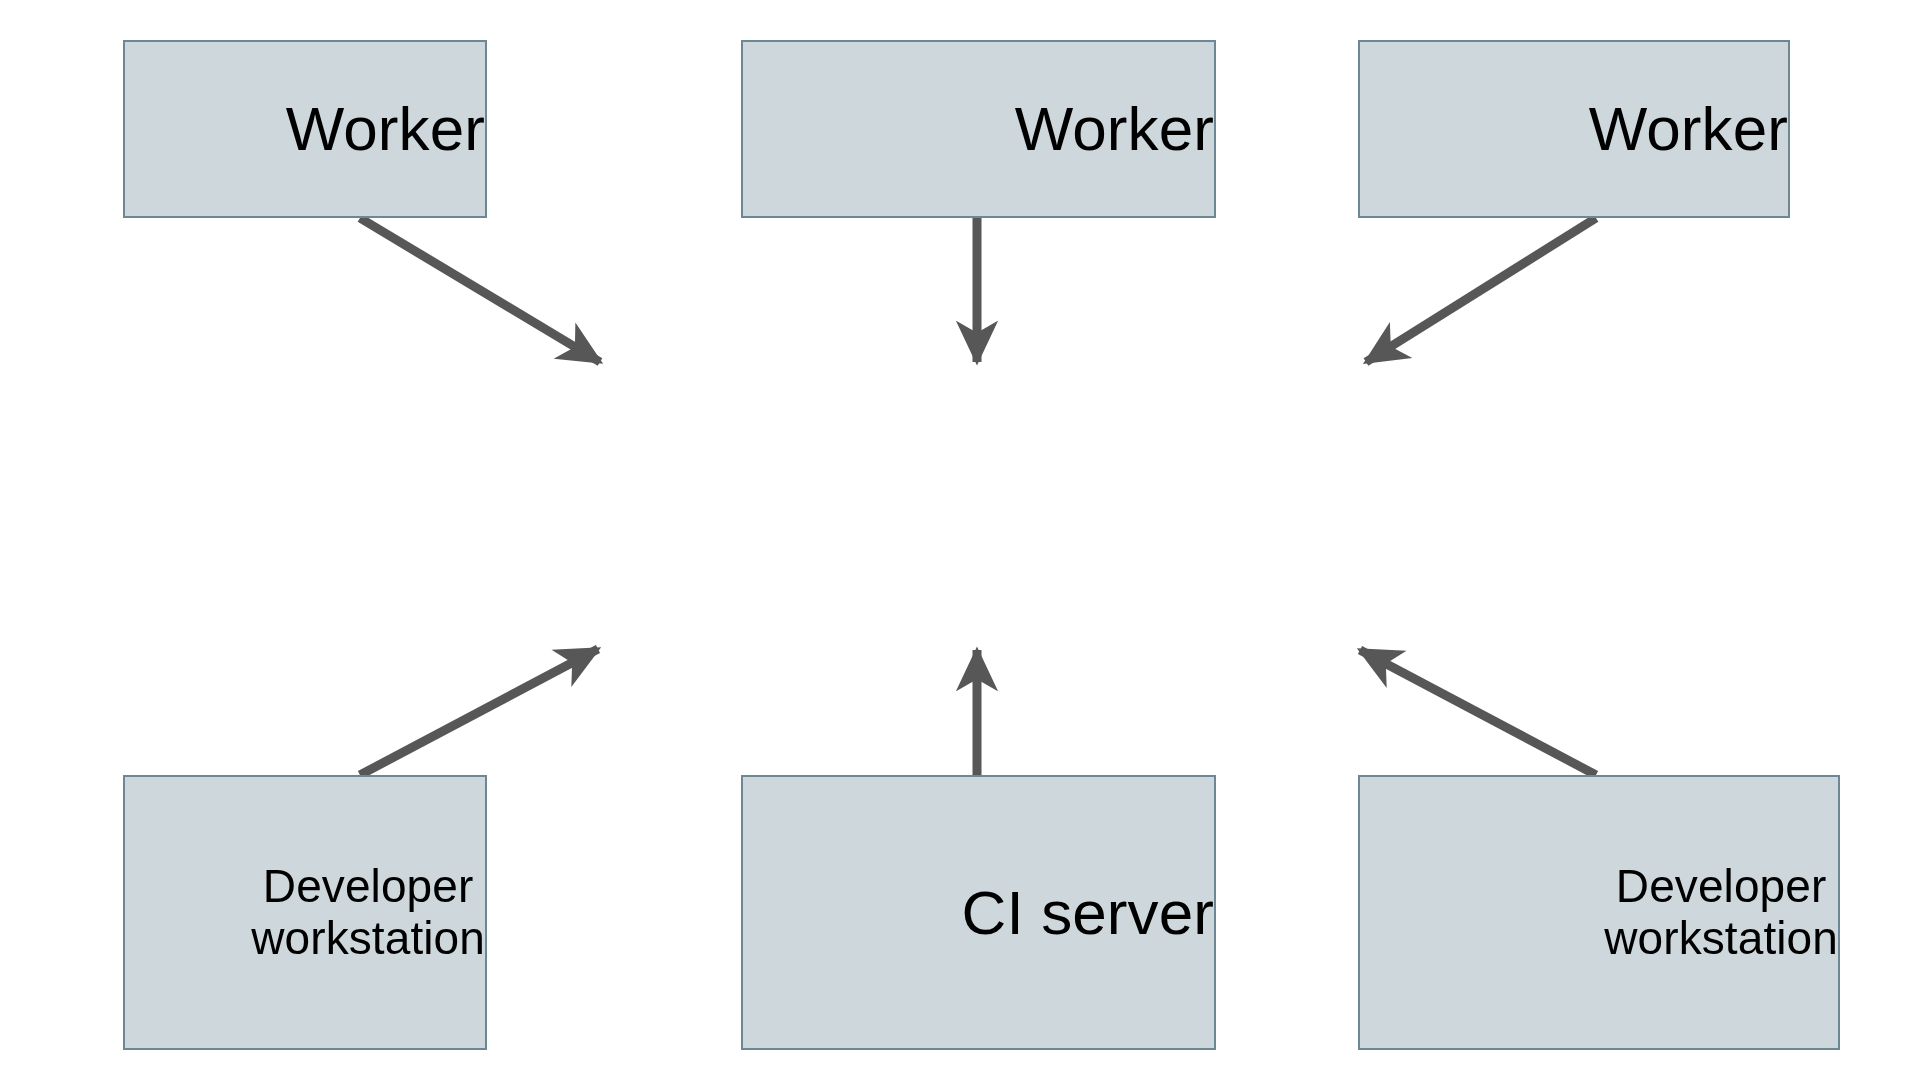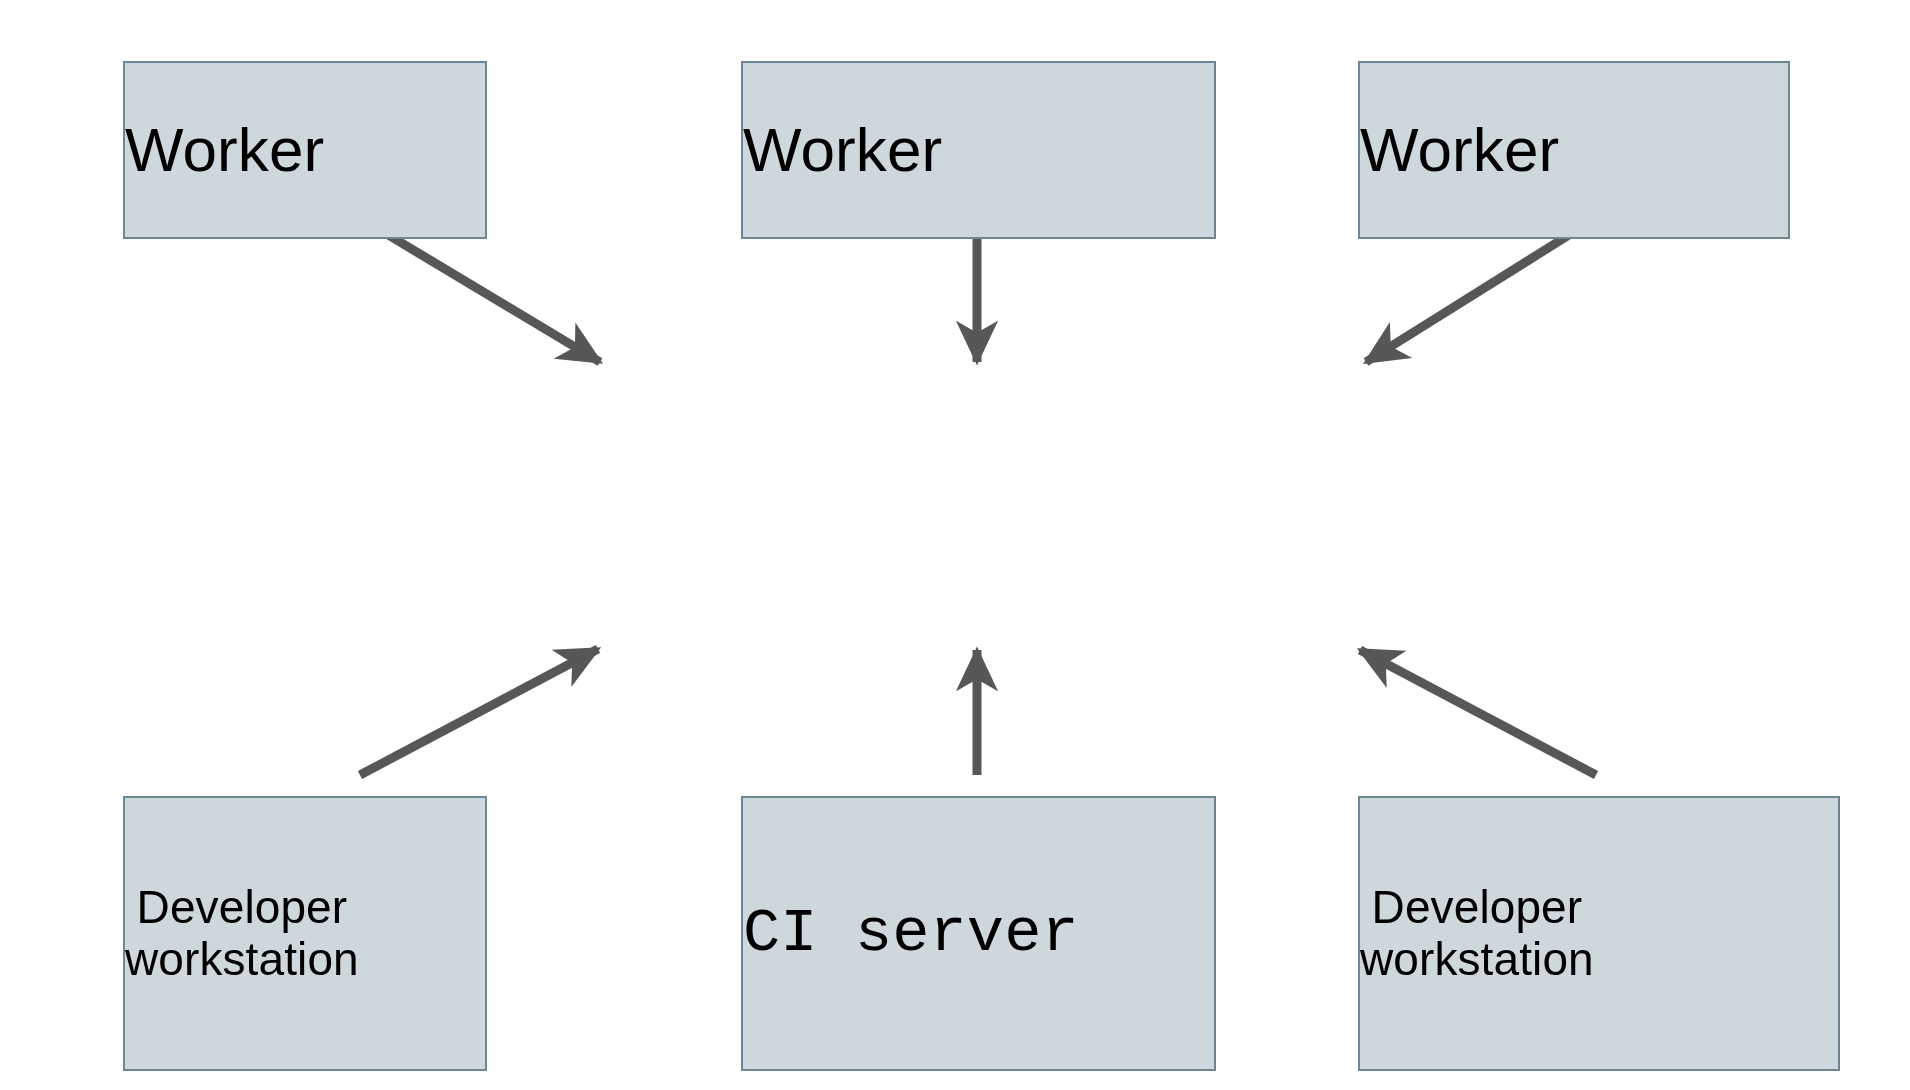--- a/index.html
+++ b/index.html
@@ -26,23 +26,22 @@
     width: 1910px;
     height: 1090px;
   }
   .node {
     position: absolute;
     box-sizing: border-box;
     background: #ced8dc;
     border: 2px solid #6d8894;
     display: flex;
     align-items: center;
-    justify-content: flex-start;
+    justify-content: flex-end;
     text-align: center;
-    margin-top: 21px;
   }
   .node-label {
     color: #000000;
     font-weight: 400;
     line-height: 1.12;
     letter-spacing: 0.1px;
     white-space: pre-line;
   }
   .node-worker .node-label { font-size: 62px; }
   .node-master .node-label { font-size: 62px; }
@@ -82,21 +81,21 @@
     <span class="node-label" style="color: rgb(0, 0, 0);">Worker</span>
   </div>
 
 
   <div class="node node-dev" style="left: 123px; top: 775px; width: 364px; height: 275px; background: rgb(206, 216, 220); border-color: rgb(109, 136, 148);">
     <span class="node-label" style="color: rgb(0, 0, 0);">Developer
 workstation</span>
   </div>
 
   <div class="node node-ci" style="left: 741px; top: 775px; width: 475px; height: 275px; background: rgb(206, 216, 220); border-color: rgb(109, 136, 148);">
-    <span class="node-label" style="color: rgb(0, 0, 0); font-family: Liberation Mono, monospace;">CI server</span>
+    <span class="node-label" style="color: rgb(0, 0, 0);">CI server</span>
   </div>
 
   <div class="node node-dev" style="left: 1358px; top: 775px; width: 482px; height: 275px; background: rgb(206, 216, 220); border-color: rgb(109, 136, 148);">
     <span class="node-label" style="color: rgb(0, 0, 0);">Developer
 workstation</span>
   </div>
 
 </div>
 
 </body></html>

